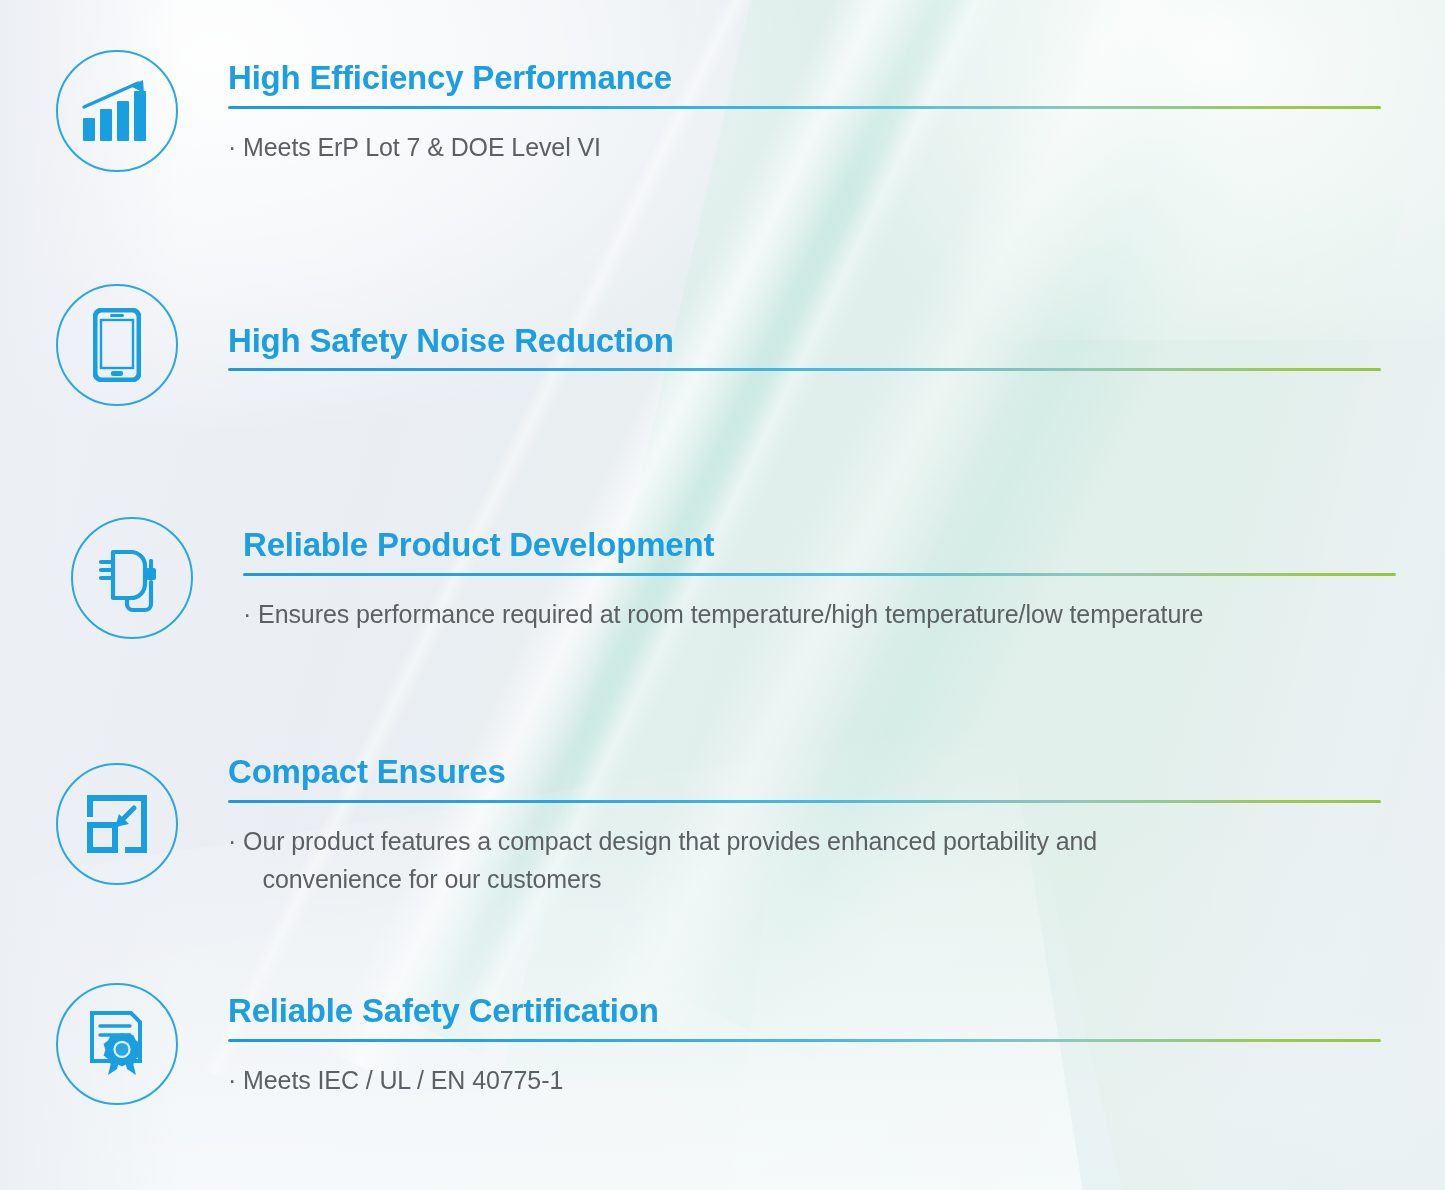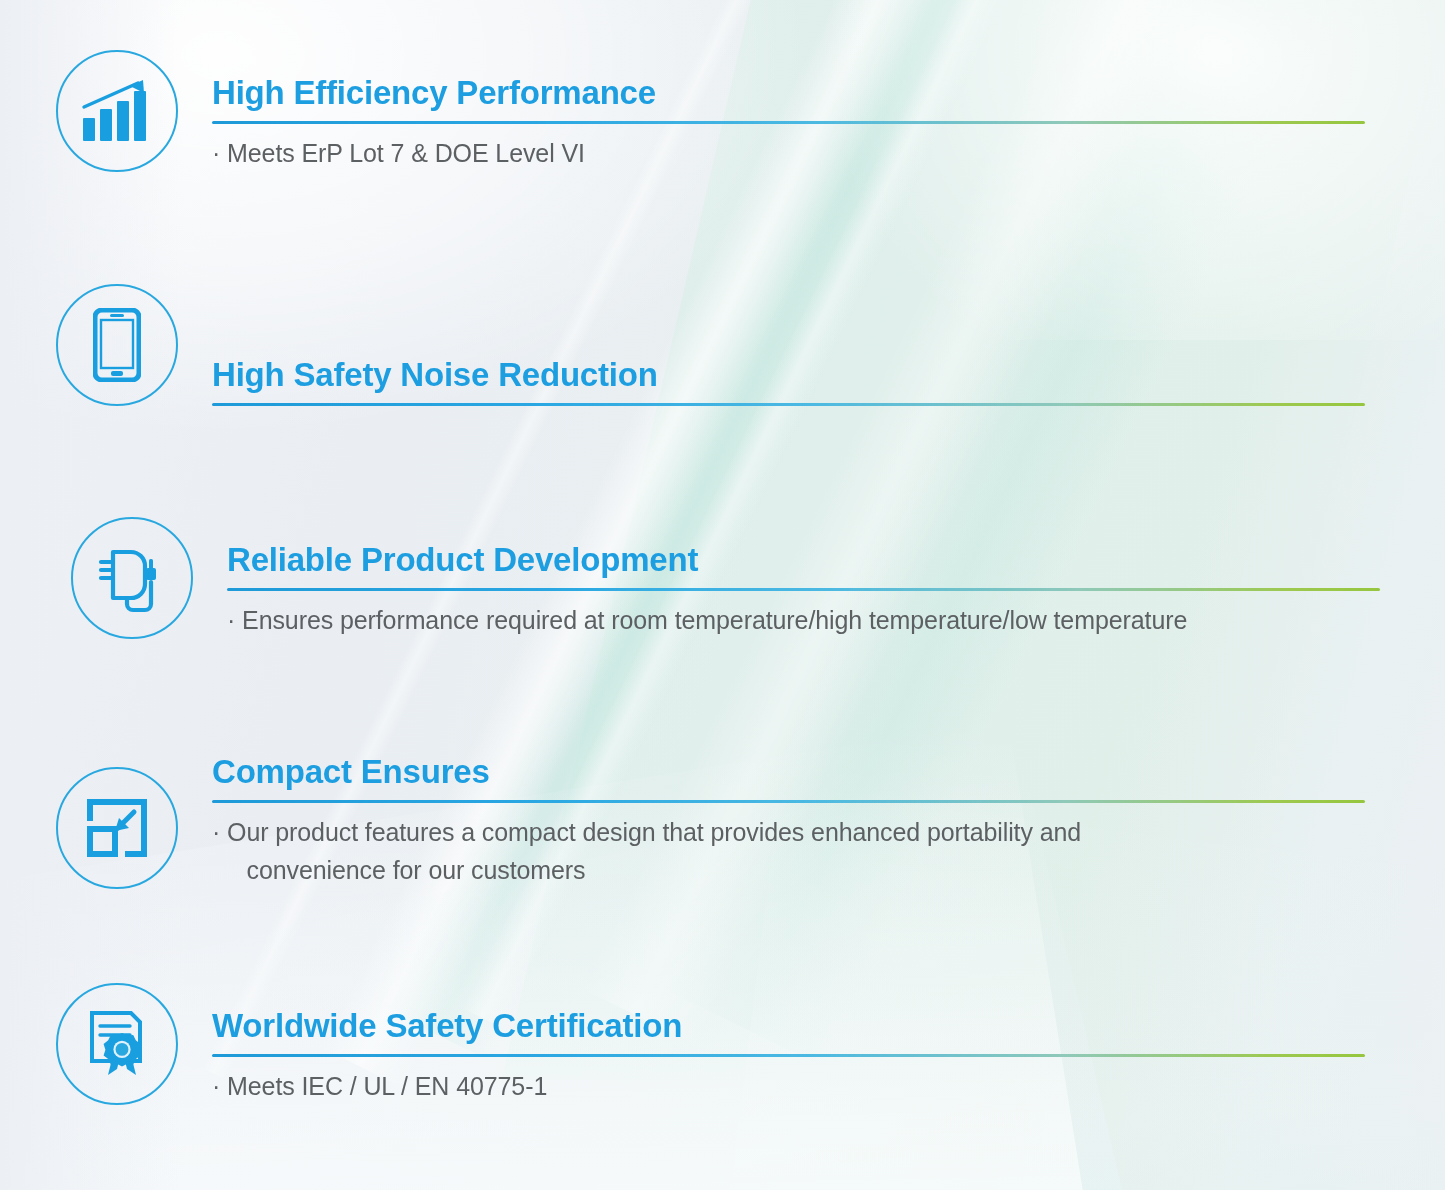--- a/index.html
+++ b/index.html
@@ -121,21 +121,22 @@
   .sheet {
     position: relative;
     z-index: 2;
     width: 1445px;
     height: 1190px;
   }
 
   .feature {
     position: absolute;
     display: flex;
-    align-items: flex-end;
+    align-items: center;
+    gap: 16px;
   }
 
   .icon-badge {
     width: 122px;
     height: 122px;
     flex: 0 0 122px;
     border-radius: 50%;
     border: 2.5px solid #29a8e0;
     display: flex;
     align-items: center;
@@ -163,21 +164,21 @@
     background: linear-gradient(90deg,
         #1f9ad8 0%,
         #2aa7e2 28%,
         #4bb9e2 52%,
         #8fc9b9 74%,
         #9dc94f 92%,
         #96c63f 100%);
   }
 
   .bullets {
-    margin-top: 10px;
+    margin-top: 19px;
   }
 
   .bullet {
     font-size: 25px;
     color: #5d6063;
     line-height: 1.52;
     letter-spacing: -0.1px;
     white-space: pre-wrap;
     text-indent: -14px;
     padding-left: 14px;
@@ -323,21 +324,21 @@
             <path d="M48 50 L52 66 L43 60 L41 52 Z"></path>
           </g>
 
           <path d="M38 24 l5.3 2.6 5.9 -0.6 2.6 5.3 4.6 3.7 -1.8 5.7 1.8 5.7 -4.6 3.7 -2.6 5.3 -5.9 -0.6 -5.3 2.6 -5.3 -2.6 -5.9 0.6 -2.6 -5.3 -4.6 -3.7 1.8 -5.7 -1.8 -5.7 4.6 -3.7 2.6 -5.3 5.9 0.6 Z" fill="#199fe0"></path>
           <circle cx="38" cy="40.4" r="8.6" fill="#dff1fa"></circle>
           <circle cx="38" cy="40.4" r="6.4" fill="#29a8e0"></circle>
         </svg>
       </span>
     </div>
     <div class="feature-body">
-      <div class="feature-title">Worldwide Safety Certification</div>
+      <div class="feature-title">Reliable Safety Certification</div>
       <div class="rule" style="width:1153px;"></div>
       <div class="bullets">
         <div class="bullet">· Meets IEC / UL / EN 40775-1</div>
       </div>
     </div>
   </div>
 
 </div>
 
 </body></html>

